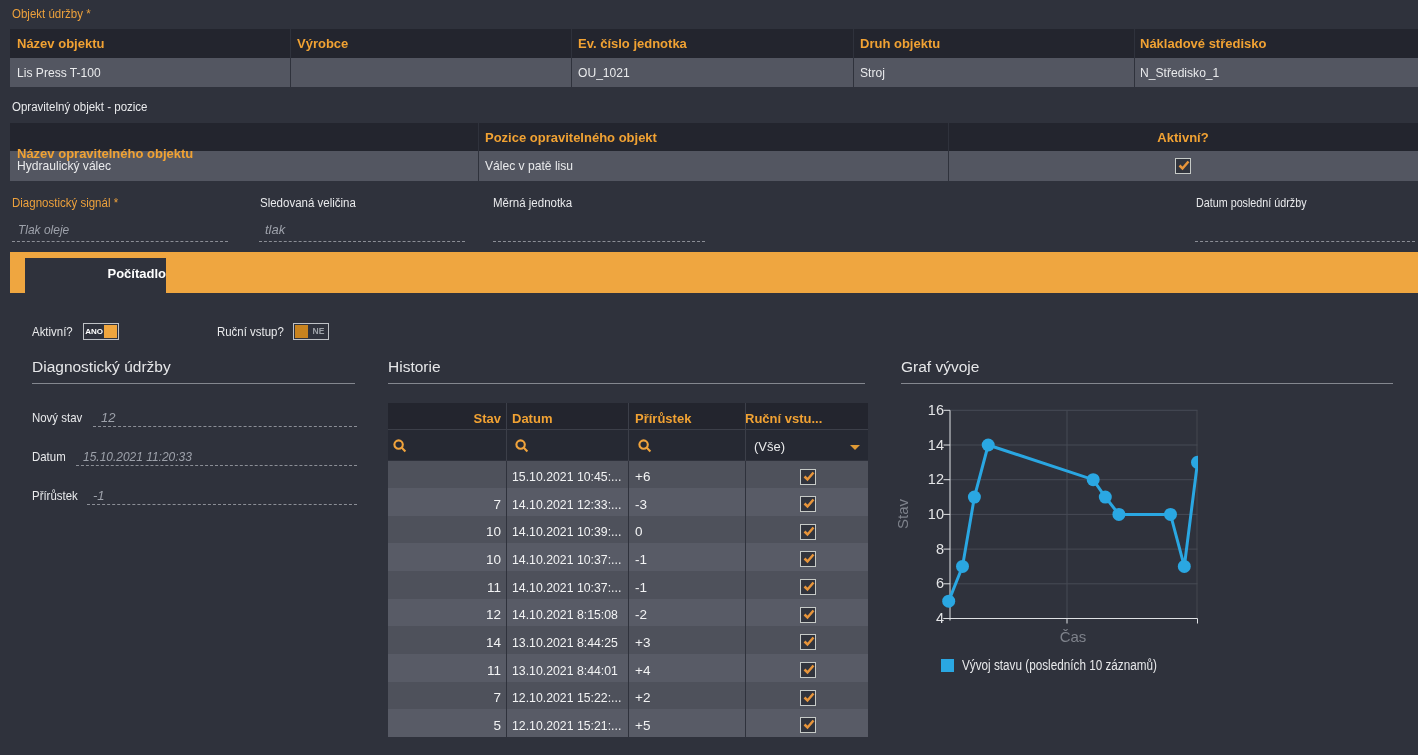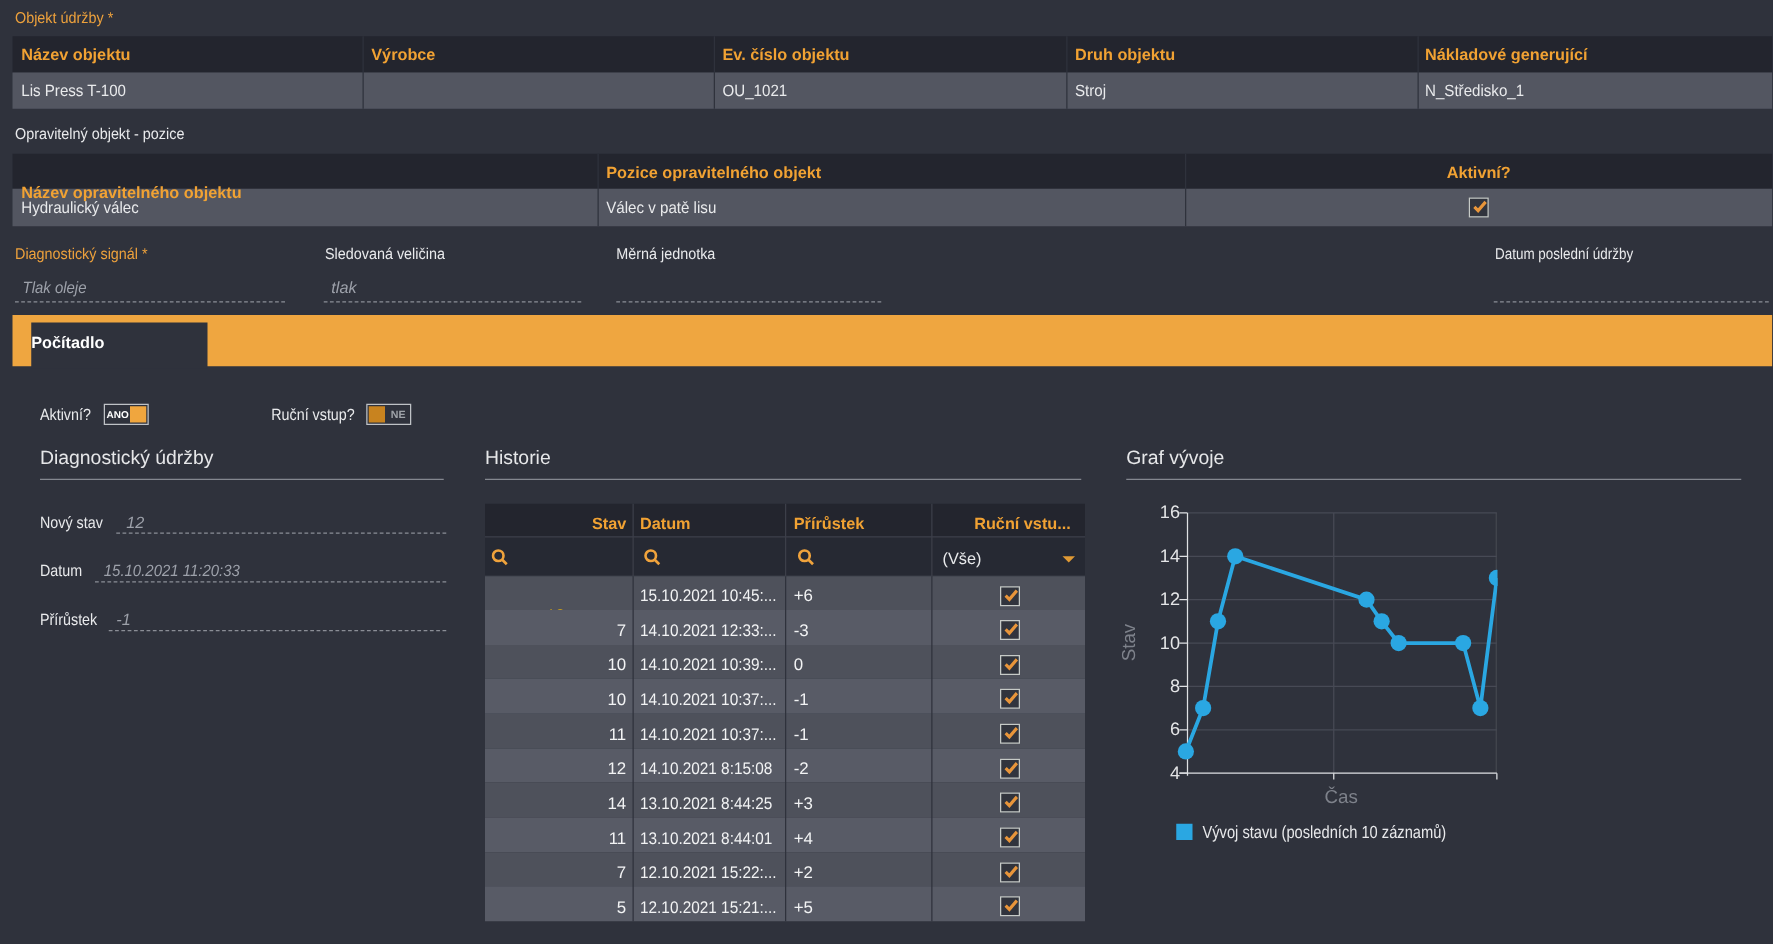--- a/index.html
+++ b/index.html
@@ -27,23 +27,23 @@
 </head>
 <body>
 <div id="page">
 
   <div class="abs lbl-orange sx92" style="left:12px;top:7px;">Objekt údržby *</div>
 
   <div class="abs hdr" style="left:10px;top:29px;width:1408px;height:29px;"></div>
   <div class="abs rowbg" style="left:10px;top:58px;width:1408px;height:29px;"></div>
   <div class="cell hdrtxt" style="left:17px;top:36px;">Název objektu</div>
   <div class="cell hdrtxt" style="left:297px;top:36px;">Výrobce</div>
-  <div class="cell hdrtxt" style="left:578px;top:36px;">Ev. číslo objektu</div>
+  <div class="cell hdrtxt" style="left:578px;top:36px;">Ev. číslo jednotka</div>
   <div class="cell hdrtxt" style="left:860px;top:36px;">Druh objektu</div>
-  <div class="cell hdrtxt" style="left:1140px;top:36px;">Nákladové generující</div>
+  <div class="cell hdrtxt" style="left:1140px;top:36px;">Nákladové středisko</div>
   <div class="cell" style="left:17px;top:65px;font-size:13px;transform:scaleX(0.93);transform-origin:0 50%;">Lis Press T-100</div>
   <div class="cell" style="left:578px;top:65px;font-size:13px;transform:scaleX(0.93);transform-origin:0 50%;">OU_1021</div>
   <div class="cell" style="left:860px;top:65px;font-size:13px;transform:scaleX(0.93);transform-origin:0 50%;">Stroj</div>
   <div class="cell" style="left:1140px;top:65px;font-size:13px;transform:scaleX(0.93);transform-origin:0 50%;">N_Středisko_1</div>
   <div class="vline" style="left:290px;top:29px;height:58px;"></div>
   <div class="vline" style="left:571px;top:29px;height:58px;"></div>
   <div class="vline" style="left:853px;top:29px;height:58px;"></div>
   <div class="vline" style="left:1134px;top:29px;height:58px;"></div>
 
   <div class="abs lbl-white sx92" style="left:12px;top:100px;">Opravitelný objekt - pozice</div>
@@ -69,21 +69,21 @@
   <div class="abs lbl-white sx86" style="left:1196px;top:196px;">Datum poslední údržby</div>
   <div class="abs ital sx92" style="left:18px;top:222px;">Tlak oleje</div>
   <div class="abs ital" style="left:265px;top:222px;">tlak</div>
   <div class="dash" style="left:12px;top:241px;width:216px;"></div>
   <div class="dash" style="left:259px;top:241px;width:206px;"></div>
   <div class="dash" style="left:493px;top:241px;width:212px;"></div>
   <div class="dash" style="left:1195px;top:241px;width:220px;"></div>
 
   <div class="abs" style="left:10px;top:252px;width:1408px;height:41px;background:#efa640;"></div>
   <div class="abs" style="left:25px;top:258px;width:141px;height:37px;background:#2f323c;"></div>
-  <div class="abs" style="left:25px;top:258px;width:141px;height:31px;line-height:31px;text-align:left;color:#fff;font-weight:bold;font-size:13px;">Počítadlo</div>
+  <div class="abs" style="left:25px;top:258px;width:141px;height:31px;line-height:31px;text-align:right;color:#fff;font-weight:bold;font-size:13px;">Počítadlo</div>
 
   <div class="abs flabel sx88" style="left:32px;top:324px;">Aktivní?</div>
   <div class="abs" style="left:83px;top:323px;width:34px;height:15px;border:1px solid #bfc2c6;">
     <div style="position:absolute;left:0;top:0;width:19px;height:15px;color:#fff;font-weight:bold;font-size:8px;line-height:15px;text-align:right;">ANO</div>
     <div style="position:absolute;right:1px;top:1px;width:13px;height:13px;background:#f0a63e;"></div>
   </div>
   <div class="abs flabel sx88" style="left:217px;top:324px;">Ruční vstup?</div>
   <div class="abs" style="left:293px;top:323px;width:34px;height:15px;border:1px solid #bfc2c6;">
     <div style="position:absolute;left:1px;top:1px;width:13px;height:13px;background:#c8831f;"></div>
     <div style="position:absolute;right:0;top:0;width:19px;height:15px;color:#9ea2a8;font-weight:bold;font-size:8.5px;line-height:15px;text-align:center;">NE</div>
@@ -105,21 +105,21 @@
   <div class="abs flabel sx88" style="left:32px;top:488px;">Přírůstek</div>
   <div class="abs ital" style="left:93px;top:488px;">-1</div>
   <div class="dash" style="left:87px;top:504px;width:270px;"></div>
 
   <div id="grid" class="abs" style="left:388px;top:403px;width:484px;height:335px;">
       <div style="position:absolute;left:0;top:0;width:480px;height:26px;background:#23252e;"></div>
       <div style="position:absolute;right:388px;top:6px;"></div>
       <div style="position:absolute;left:0px;top:8px;width:113px;text-align:right;" class="hdrtxt">Stav</div>
       <div style="position:absolute;left:124px;top:8px;" class="hdrtxt">Datum</div>
       <div style="position:absolute;left:247px;top:8px;" class="hdrtxt">Přírůstek</div>
-      <div style="position:absolute;left:357px;top:8px;width:146px;text-align:center;" class="hdrtxt">Ruční vstu...</div>
+      <div style="position:absolute;left:357px;top:8px;width:146px;" class="hdrtxt">Ruční vstu...</div>
       <div style="position:absolute;left:0;top:26px;width:480px;height:31px;background:#262933;"></div>
       <svg style="position:absolute;left:5px;top:36px;" width="14" height="14" viewBox="0 0 14 14">
         <circle cx="5.6" cy="5.6" r="4.2" stroke="#f0a33c" stroke-width="2.1" fill="none"></circle>
         <line x1="8.8" y1="8.8" x2="12.4" y2="12.4" stroke="#f0a33c" stroke-width="2.1"></line>
       </svg>
       <svg style="position:absolute;left:127px;top:36px;" width="14" height="14" viewBox="0 0 14 14">
         <circle cx="5.6" cy="5.6" r="4.2" stroke="#f0a33c" stroke-width="2.1" fill="none"></circle>
         <line x1="8.8" y1="8.8" x2="12.4" y2="12.4" stroke="#f0a33c" stroke-width="2.1"></line>
       </svg>
       <svg style="position:absolute;left:250px;top:36px;" width="14" height="14" viewBox="0 0 14 14">

